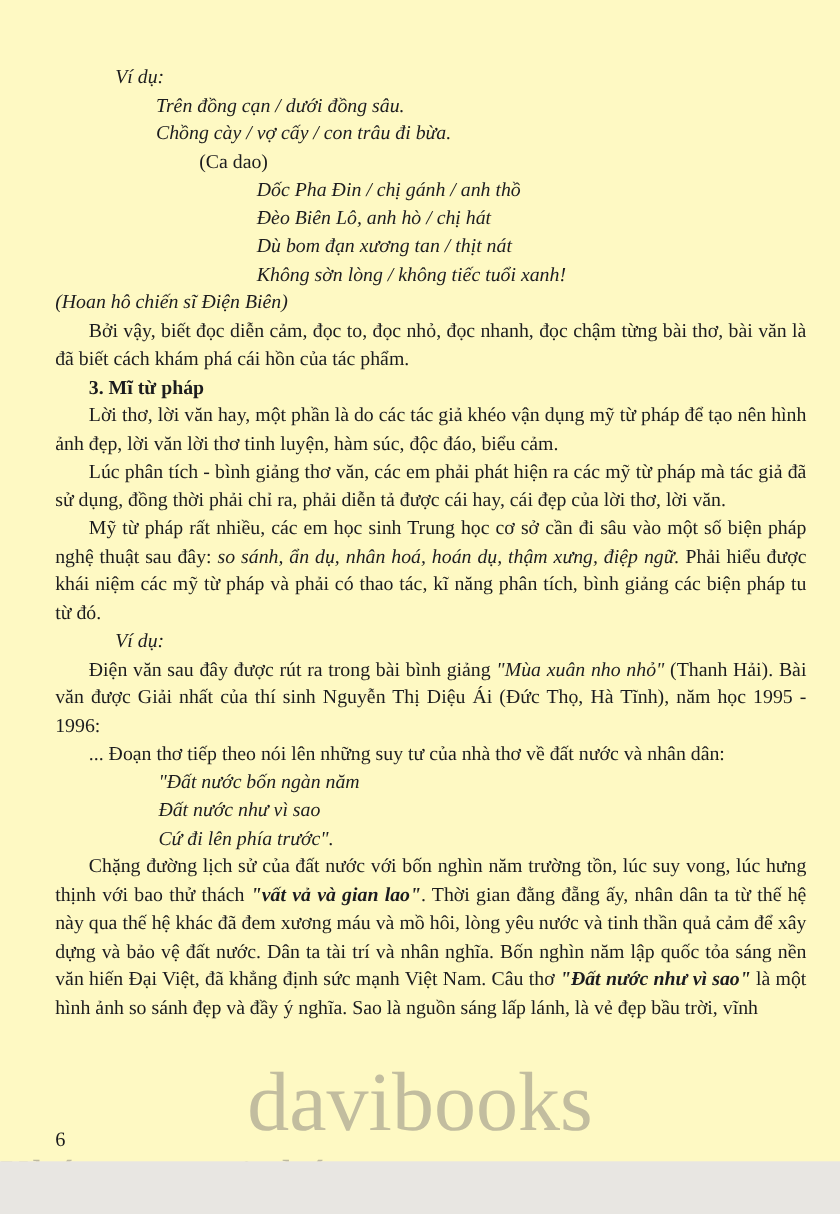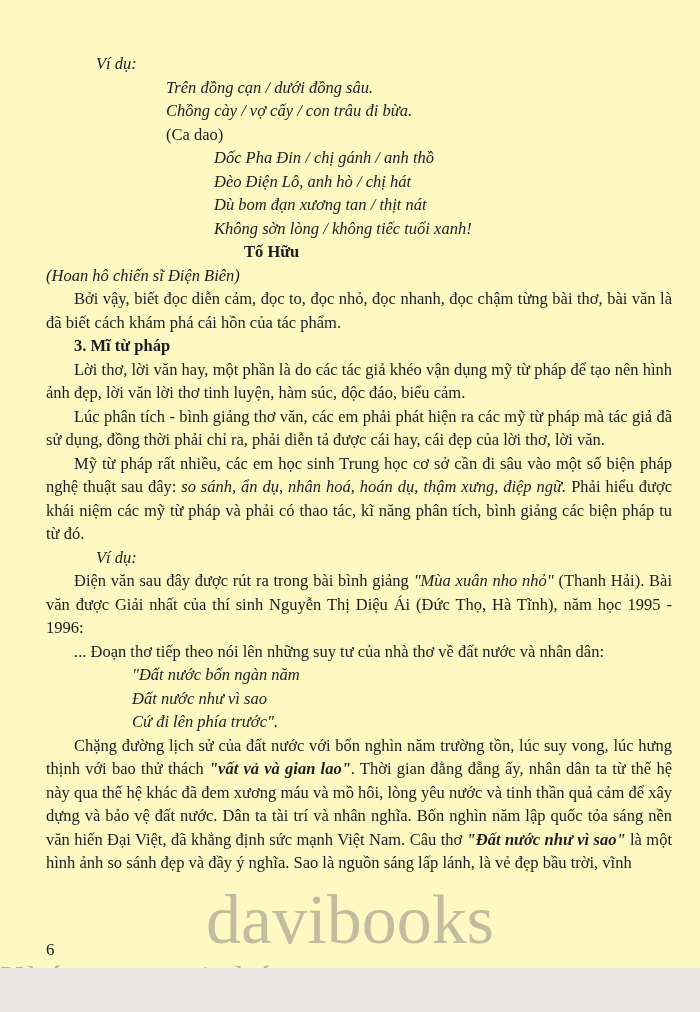--- a/index.html
+++ b/index.html
@@ -20,21 +20,21 @@
     position: absolute;
     top: 52px;
     left: 46px;
     right: 28px;
   }
   .example-label {
     font-style: italic;
     text-indent: 50px;
   }
   .poem-block { font-style: italic; }
-  .poem-cadao  { margin-left: 120px; }
+  .poem-cadao  { margin-left: 84px; }
   .poem-tohuu  { margin-left: 168px; }
   .poem-line { white-space: nowrap; }
   .attribution-cadao {
     font-style: normal;
     margin-left: 120px;
   }
   .poem-author {
     font-style: normal;
     font-weight: bold;
     margin-left: 198px;
@@ -100,25 +100,24 @@
     <div class="example-label">Ví dụ:</div>
 
     <div class="poem-block poem-cadao">
       <div class="poem-line">Trên đồng cạn / dưới đồng sâu.</div>
       <div class="poem-line">Chồng cày / vợ cấy / con trâu đi bừa.</div>
     </div>
     <div class="attribution-cadao">(Ca dao)</div>
 
     <div class="poem-block poem-tohuu">
       <div class="poem-line">Dốc Pha Đin / chị gánh / anh thồ</div>
-      <div class="poem-line">Đèo Điện Lô, anh hò / chị hát</div>
+      <div class="poem-line">Đèo Biên Lô, anh hò / chị hát</div>
       <div class="poem-line">Dù bom đạn xương tan / thịt nát</div>
       <div class="poem-line">Không sờn lòng / không tiếc tuổi xanh!</div>
     </div>
-    <div class="poem-author">Tố Hữu</div>
     <div class="poem-source">(Hoan hô chiến sĩ Điện Biên)</div>
 
     <p class="body-p">Bởi vậy, biết đọc diễn cảm, đọc to, đọc nhỏ, đọc nhanh, đọc chậm từng bài thơ, bài văn là đã biết cách khám phá cái hồn của tác phẩm.</p>
 
     <div class="heading">3. Mĩ từ pháp</div>
 
     <p class="body-p">Lời thơ, lời văn hay, một phần là do các tác giả khéo vận dụng mỹ từ pháp để tạo nên hình ảnh đẹp, lời văn lời thơ tinh luyện, hàm súc, độc đáo, biểu cảm.</p>
 
     <p class="body-p">Lúc phân tích - bình giảng thơ văn, các em phải phát hiện ra các mỹ từ pháp mà tác giả đã sử dụng, đồng thời phải chỉ ra, phải diễn tả được cái hay, cái đẹp của lời thơ, lời văn.</p>
 

